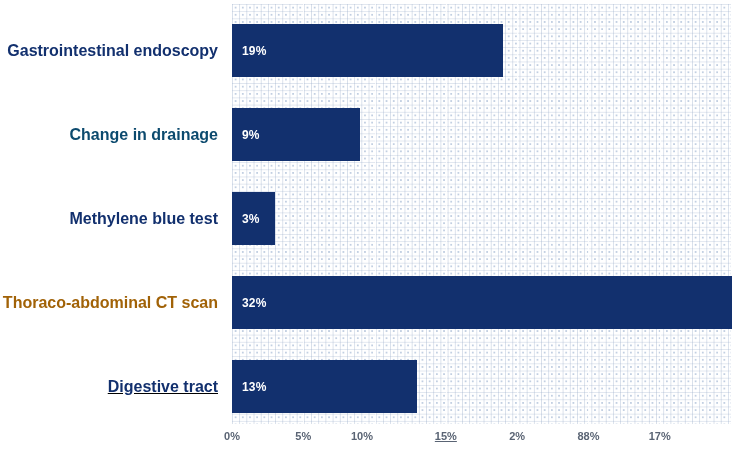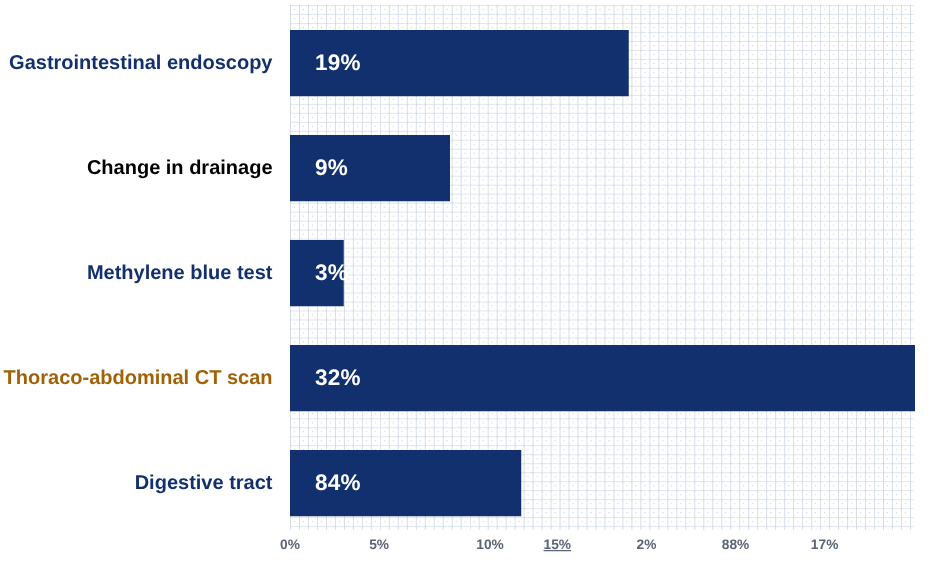--- a/index.html
+++ b/index.html
@@ -67,23 +67,23 @@
     position: absolute;
     left: 0;
     top: 0;
     height: 53px;
     background: #12306e;
     display: flex;
     align-items: center;
   }
   .bar-value {
     color: #ffffff;
-    font-size: 18px;
+    font-size: 12px;
     font-weight: bold;
-    padding-left: 20px;
+    padding-left: 10px;
     letter-spacing: 0.2px;
     white-space: nowrap;
   }
   .cat-label-wrap {
     position: absolute;
     left: 0;
     width: 225px;
     height: 53px;
     display: flex;
     align-items: center;
@@ -147,48 +147,48 @@
             <span class="bar-value">3%</span>
           </div>
         </div>
         <div class="bar-row" style="top: 272px; width: 499px;">
           <div class="bar" style="width: 500px; background: rgb(18, 48, 110);">
             <span class="bar-value">32%</span>
           </div>
         </div>
         <div class="bar-row" style="top: 356px; width: 499px;">
           <div class="bar" style="width: 185.343px; background: rgb(18, 48, 110);">
-            <span class="bar-value">84%</span>
+            <span class="bar-value">13%</span>
           </div>
         </div>
       </div>
   </div>
 
   <div id="cat-labels">
       <div class="cat-label-wrap" style="top: 24px;">
         <span class="cat-label-text" style="color: rgb(18, 48, 110);">Gastrointestinal endoscopy</span>
       </div>
       <div class="cat-label-wrap" style="top: 108px;">
-        <span class="cat-label-text" style="color: #000000;">Change in drainage</span>
+        <span class="cat-label-text" style="color: #0c4a6e;">Change in drainage</span>
       </div>
       <div class="cat-label-wrap" style="top: 192px;">
         <span class="cat-label-text" style="color: rgb(18, 48, 110); padding-left: 47px;">Methylene blue test</span>
       </div>
       <div class="cat-label-wrap" style="top: 276px;">
         <span class="cat-label-text" style="color: #a16207;">Thoraco-abdominal CT scan</span>
       </div>
-      <div class="cat-label-wrap" style="top: 360px;">
+      <div class="cat-label-wrap" style="top: 360px; text-decoration: underline;">
         <span class="cat-label-text" style="color: rgb(18, 48, 110);">Digestive tract</span>
       </div>
     </div>
 
   <div id="x-axis">
       <div class="tick-label" style="left: 0px; color: rgb(90, 100, 116);">0%</div>
       <div class="tick-label" style="left: 71.2857px; color: rgb(90, 100, 116);">5%</div>
-      <div class="tick-label" style="left: 160px; color: rgb(90, 100, 116);">10%</div>
+      <div class="tick-label" style="left: 130px; color: rgb(90, 100, 116);">10%</div>
       <div class="tick-label" style="left: 213.857px; color: rgb(90, 100, 116); text-decoration: underline;">15%</div>
       <div class="tick-label" style="left: 285.143px; color: rgb(90, 100, 116);">2%</div>
       <div class="tick-label" style="left: 356.429px; color: rgb(90, 100, 116);">88%</div>
       <div class="tick-label" style="left: 427.714px; color: rgb(90, 100, 116);">17%</div>
       <div class="tick-label" style="left: 499px; color: rgb(90, 100, 116); margin-left: 37px;">35%</div>
     </div>
 
 </div>
 
 </body></html>

